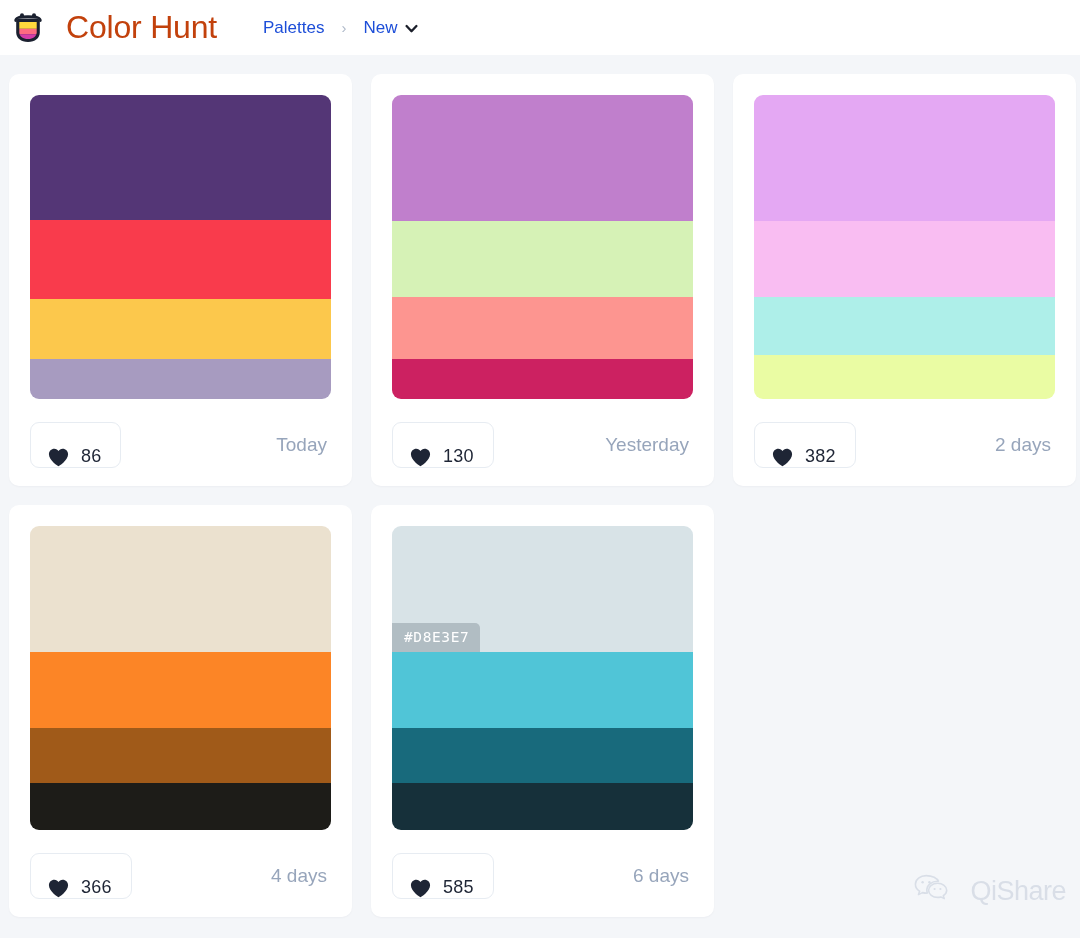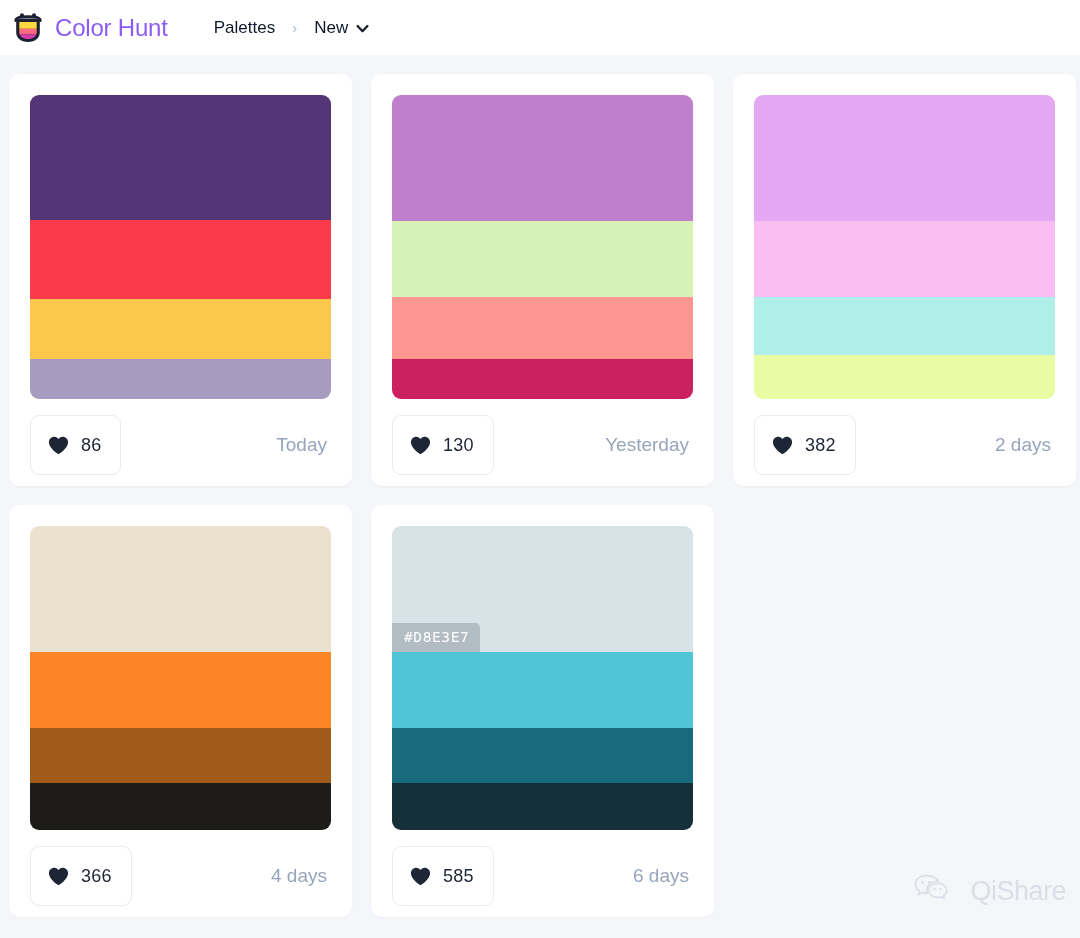--- a/index.html
+++ b/index.html
@@ -22,36 +22,36 @@
     padding: 0 0 0 8px;
     position: relative;
     z-index: 5;
   }
   .logo-wrap {
     width: 40px; height: 40px;
     display: flex; align-items: center; justify-content: center;
     flex: 0 0 auto;
   }
   .brand-title {
-    font-size: 24px;
+    font-size: 32px;
     font-weight: 400;
-    color: #8b5cf6;
+    color: #c2410c;
     letter-spacing: -0.2px;
-    margin-left: 7px;
+    margin-left: 18px;
     white-space: nowrap;
   }
   .breadcrumb {
     display: flex;
     align-items: center;
     margin-left: 44px;
     gap: 0px;
   }
   .crumb {
     font-size: 17px;
-    color: #0f172a;
+    color: #1d4ed8;
     white-space: nowrap;
     padding: 2px 2px;
   }
   .crumb-sep {
     font-size: 15px;
     color: #aeb9c9;
     margin: 0 15px;
     line-height: 1;
   }
   .crumb-drop {
@@ -122,26 +122,26 @@
     left: 21px;
     right: 21px;
     bottom: 18px;
     height: 46px;
     display: flex;
     align-items: center;
     justify-content: space-between;
   }
   .like-btn {
     display: flex;
-    align-items: center;
+    align-items: flex-end;
     gap: 12px;
     border: 1px solid #e7ecf2;
     border-radius: 9px;
     background: #ffffff;
-    height: 60px;
+    height: 46px;
     padding: 0 19px 0 17px;
     cursor: pointer;
   }
   .heart {
     display: block;
     width: 21px;
     height: 19px;
     flex: 0 0 auto;
   }
   .like-count {

